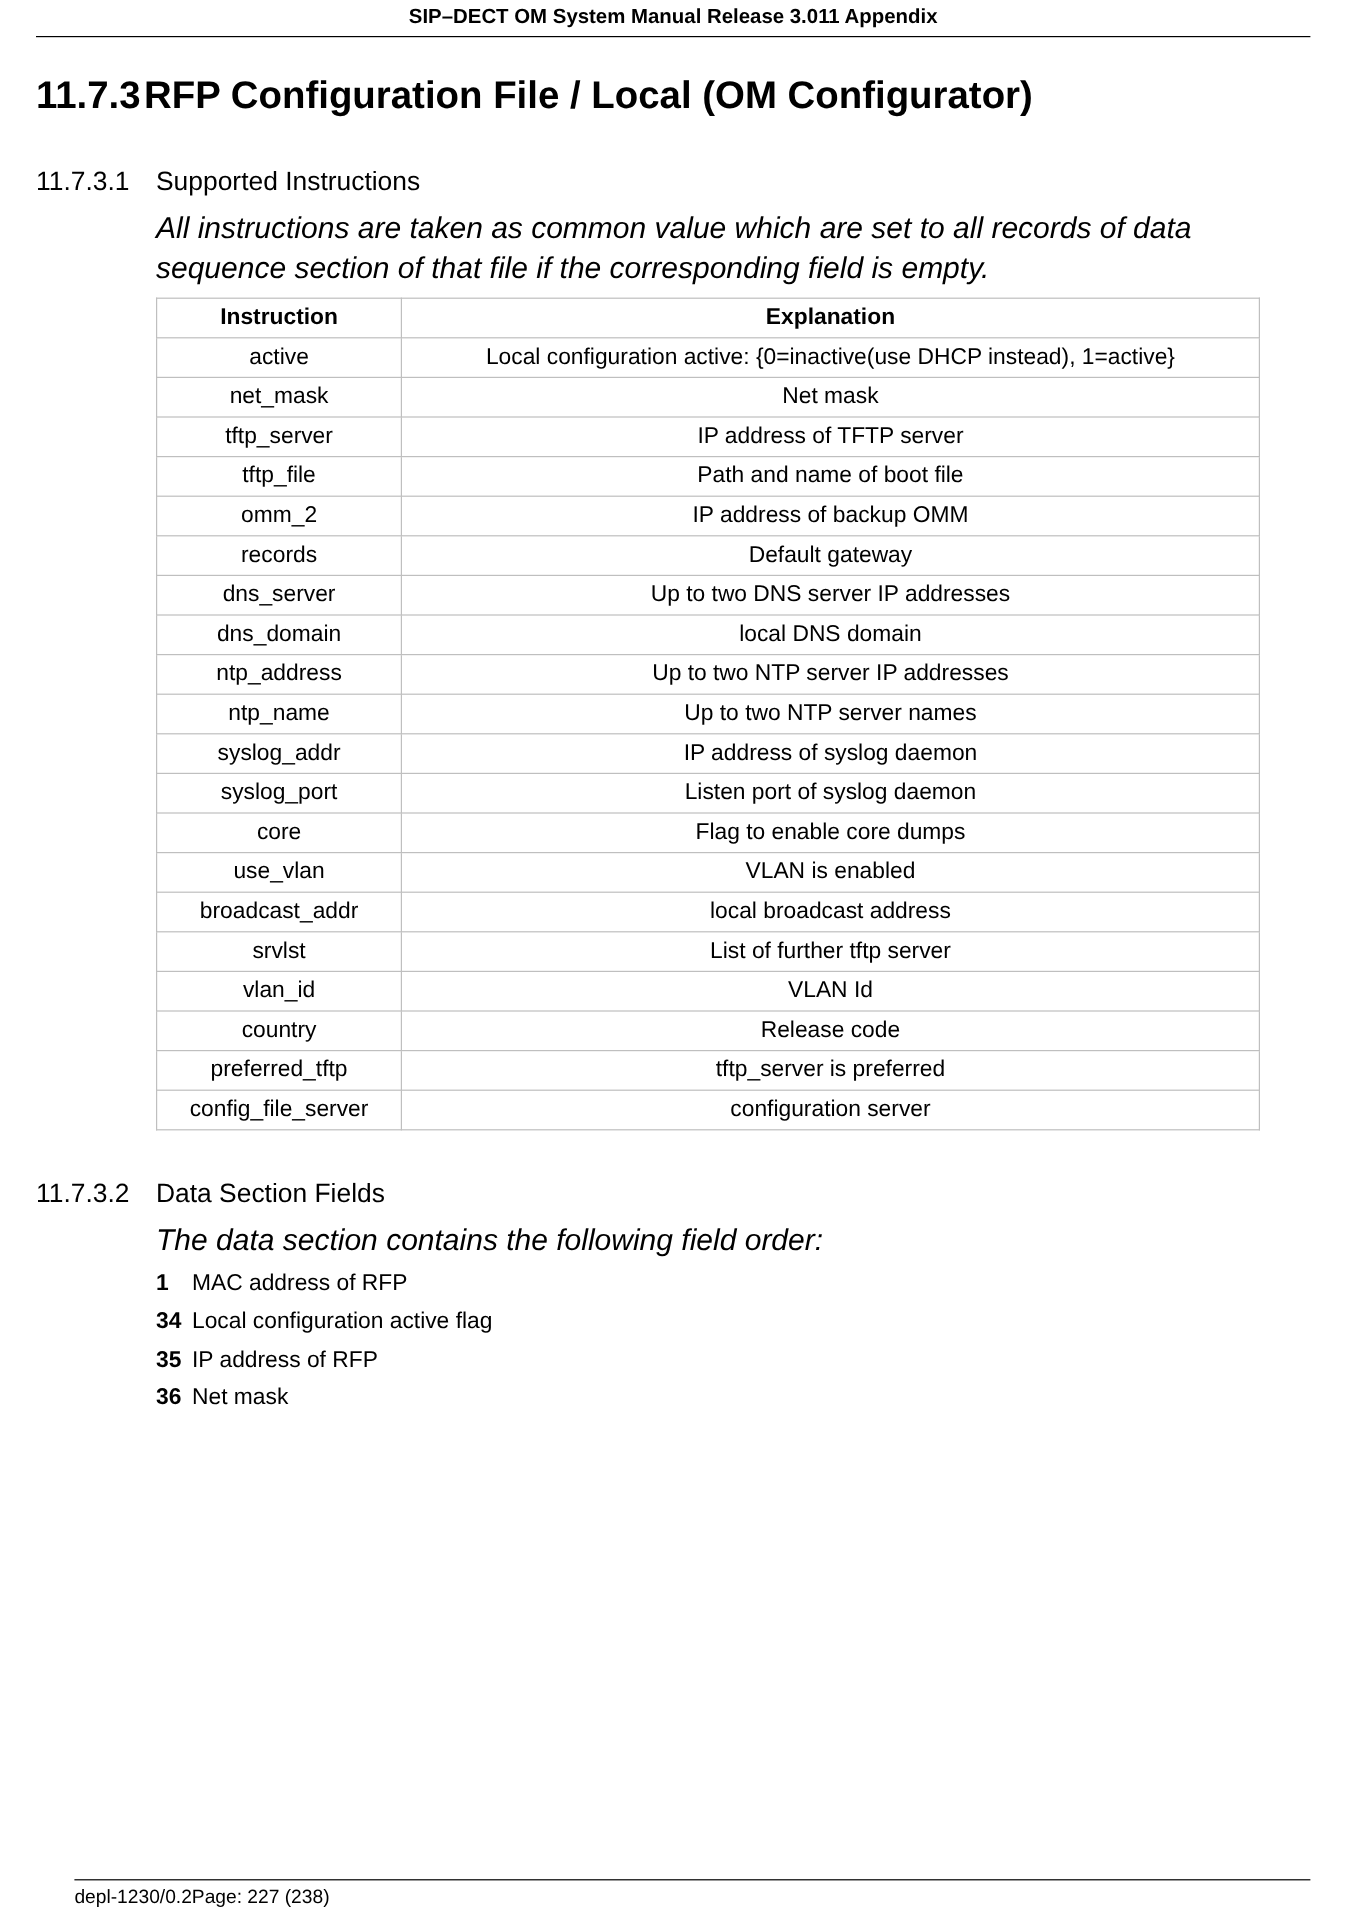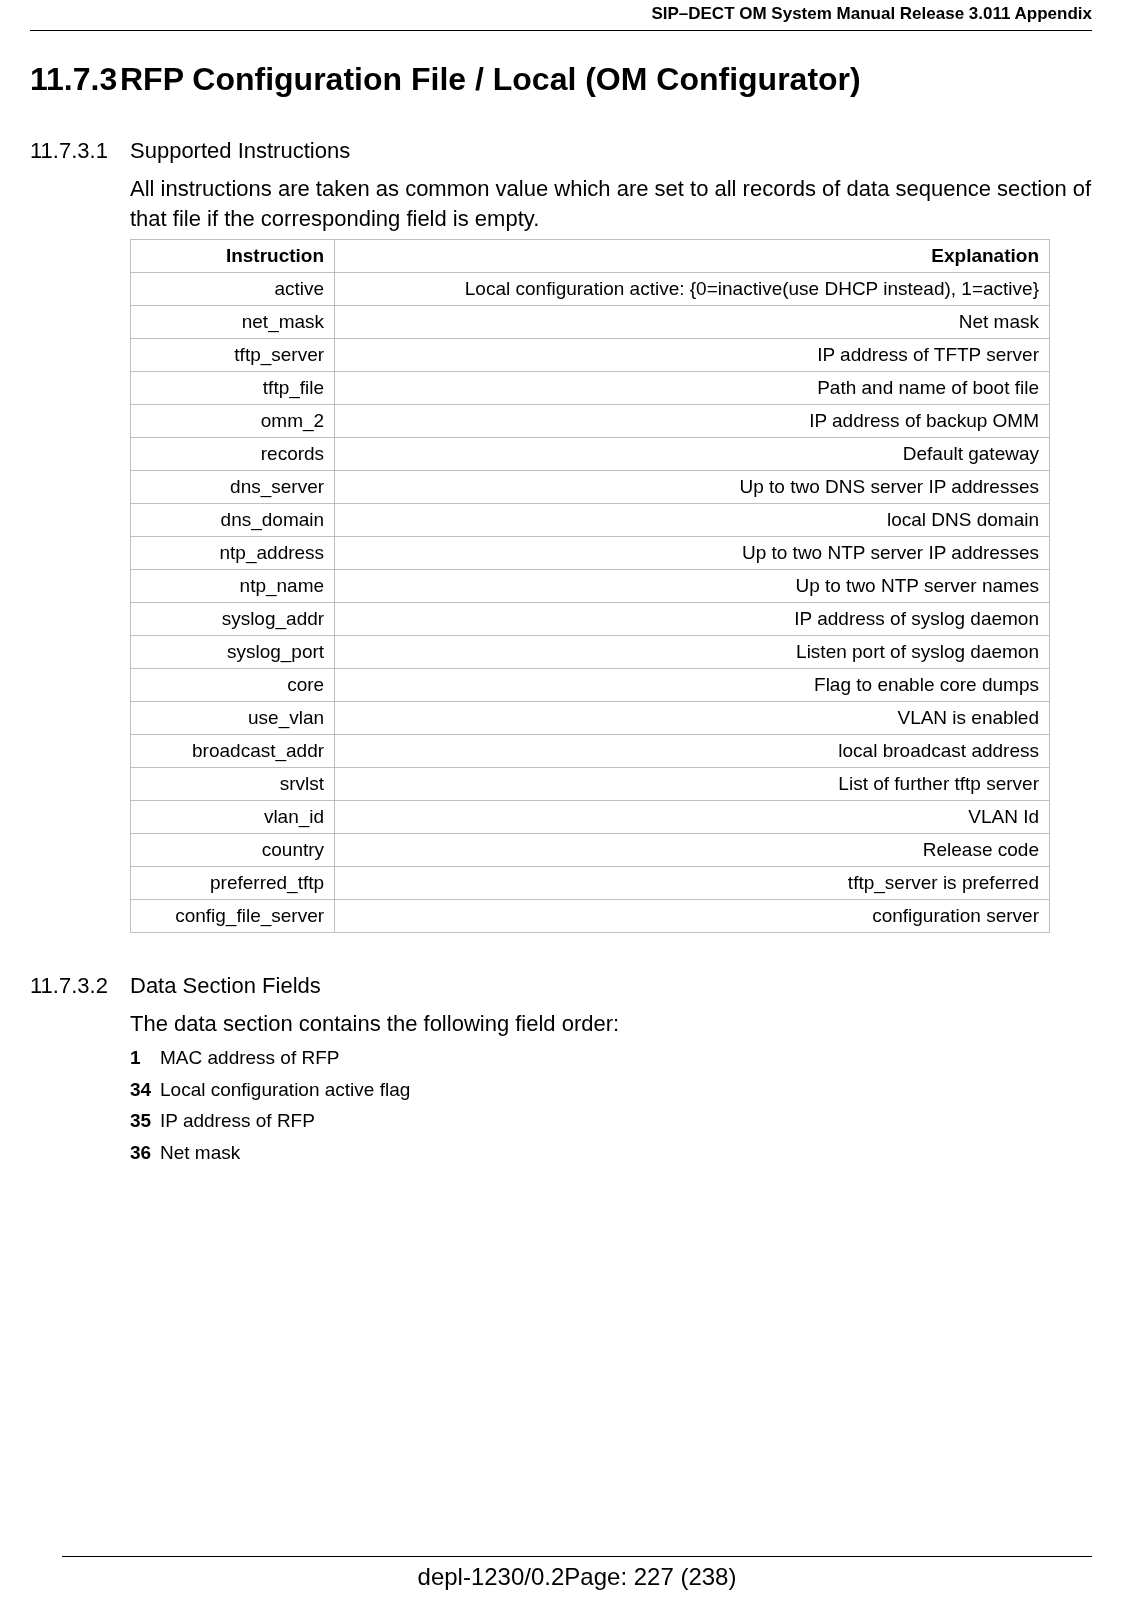--- a/index.html
+++ b/index.html
@@ -12,21 +12,21 @@
   }
   .page {
     width: 1122px;
     height: 1609px;
     position: relative;
     box-sizing: border-box;
     padding: 0 30px;
   }
   .topbar {
     display: flex;
-    justify-content: flex-end;
+    justify-content: center;
     font-size: 17px;
     font-weight: bold;
     padding-top: 4px;
     padding-bottom: 6px;
     border-bottom: 1.5px solid #000;
   }
   .h-main {
     font-size: 32px;
     font-weight: bold;
     margin-top: 30px;
@@ -39,33 +39,34 @@
     font-weight: normal;
     margin-top: 30px;
     margin-bottom: 10px;
     display: flex;
   }
   .h-sub .num { width: 100px; }
   .indent {
     margin-left: 100px;
   }
   .para {
-    font-size: 22px;
+    font-size: 25px;
     line-height: 1.35;
     margin-bottom: 6px;
+    font-style: italic;
   }
   table.inst {
     border-collapse: collapse;
     width: 920px;
     font-size: 19px;
   }
   table.inst th, table.inst td {
     border: 1px solid #bfbfbf;
     padding: 5px 10px;
-    text-align: right;
+    text-align: center;
     vertical-align: top;
   }
   table.inst th {
     font-weight: bold;
   }
   .list-item {
     font-size: 19px;
     line-height: 1.35;
     display: flex;
     margin-bottom: 6px;
@@ -75,22 +76,22 @@
     min-width: 30px;
   }
   .footer {
     position: absolute;
     left: 30px;
     right: 30px;
     bottom: 18px;
     border-top: 1.5px solid #000;
     padding-top: 6px;
     display: flex;
-    justify-content: center;
-    font-size: 24px;
+    justify-content: flex-start;
+    font-size: 16px;
     margin-left: 32px;
   }
 </style>
 </head>
 <body>
 
 <div class="page">
 
   <div class="topbar">
     <span>SIP–DECT OM System Manual Release 3.0</span>

